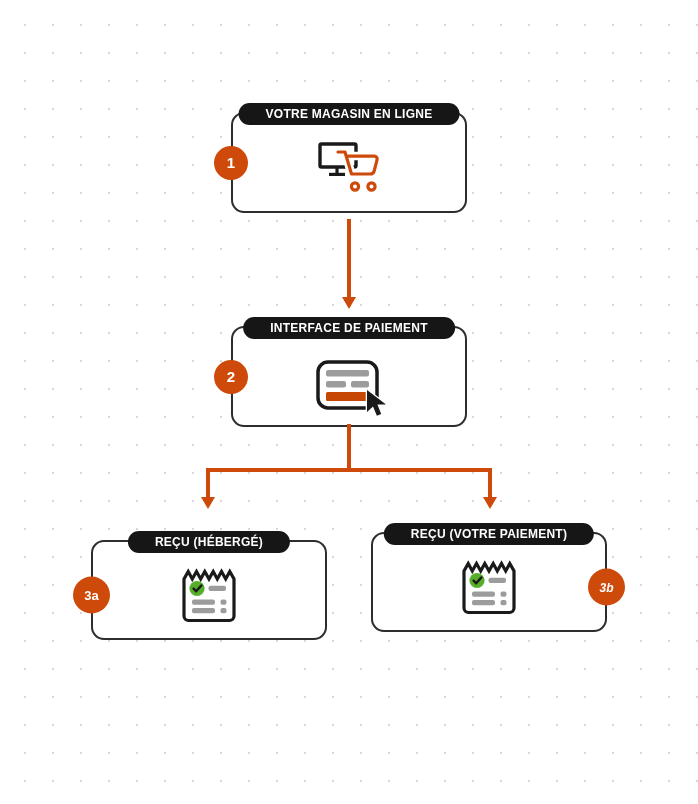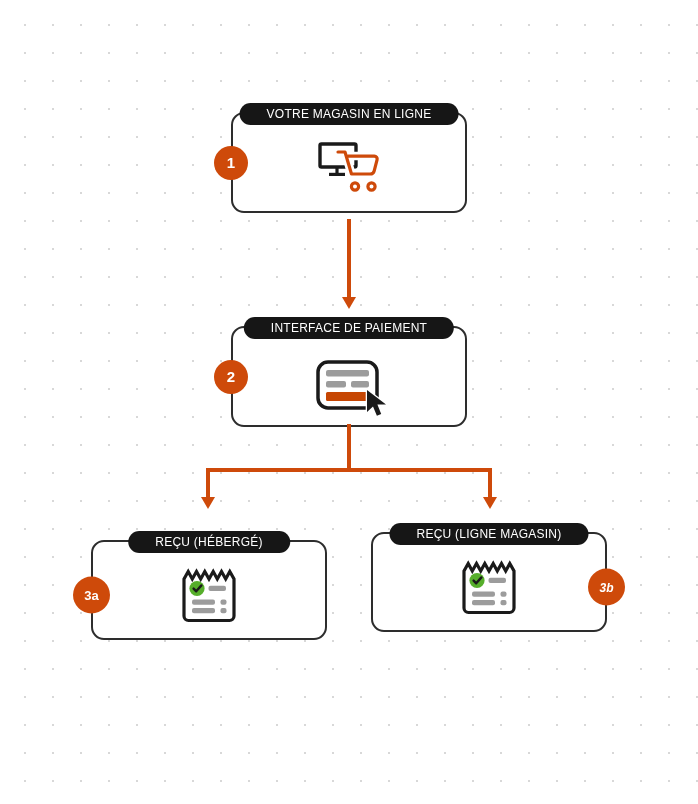--- a/index.html
+++ b/index.html
@@ -22,21 +22,21 @@
     border:2.5px solid #2d2d2d;
     border-radius:13px;
     box-sizing:border-box;
   }
   .pill{
     position:absolute;
     top:-11px;left:50%;
     transform:translateX(-50%);
     background:#161616;
     color:#ffffff;
-    font-weight:400;
+    font-weight:700;
     font-size:12px;
     letter-spacing:.25px;
     line-height:22px;
     height:22px;
     padding:0 27px;
     border-radius:12px;
     white-space:nowrap;
   }
   .badge{
     position:absolute;
@@ -126,21 +126,21 @@
       <path d="M12.6 21.6 l2.6 2.7 l5.2 -5.9" fill="none" stroke="#1a1a1a" stroke-width="2.4" stroke-linecap="round" stroke-linejoin="round"></path>
       <rect x="27.5" y="18.8" width="17.5" height="5.2" rx="2" fill="#9c9c9c"></rect>
       <rect x="11" y="32.5" width="23" height="5.2" rx="2" fill="#9c9c9c"></rect>
       <rect x="39.5" y="32.5" width="6" height="5.2" rx="2" fill="#9c9c9c"></rect>
       <rect x="11" y="41" width="23" height="5.2" rx="2" fill="#9c9c9c"></rect>
       <rect x="39.5" y="41" width="6" height="5.2" rx="2" fill="#9c9c9c"></rect>
     </svg>
   </div>
 
   <div class="node" style="left:371px;top:532px;width:236px;height:100px;">
-    <div class="pill">REÇU (LIGNE MAGASIN)</div>
+    <div class="pill">REÇU (VOTRE PAIEMENT)</div>
     <div class="badge badge-3b">3b</div>
     <svg class="icon" style="top:25px;" width="56" height="58" viewBox="0 0 56 58">
       <path d="M3 12 L7.2 4.5 L11.3 12 L15.5 4.5 L19.7 12 L23.8 4.5 L28 12 L32.2 4.5 L36.3 12 L40.5 4.5 L44.7 12 L48.8 4.5 L53 12 V49 A4.5 4.5 0 0 1 48.5 53.5 H7.5 A4.5 4.5 0 0 1 3 49 Z" fill="#ffffff" stroke="#1a1a1a" stroke-width="3.2"></path>
       <circle cx="16" cy="21.5" r="7.6" fill="#56ae2b"></circle>
       <path d="M12.6 21.6 l2.6 2.7 l5.2 -5.9" fill="none" stroke="#1a1a1a" stroke-width="2.4" stroke-linecap="round" stroke-linejoin="round"></path>
       <rect x="27.5" y="18.8" width="17.5" height="5.2" rx="2" fill="#9c9c9c"></rect>
       <rect x="11" y="32.5" width="23" height="5.2" rx="2" fill="#9c9c9c"></rect>
       <rect x="39.5" y="32.5" width="6" height="5.2" rx="2" fill="#9c9c9c"></rect>
       <rect x="11" y="41" width="23" height="5.2" rx="2" fill="#9c9c9c"></rect>
       <rect x="39.5" y="41" width="6" height="5.2" rx="2" fill="#9c9c9c"></rect>

